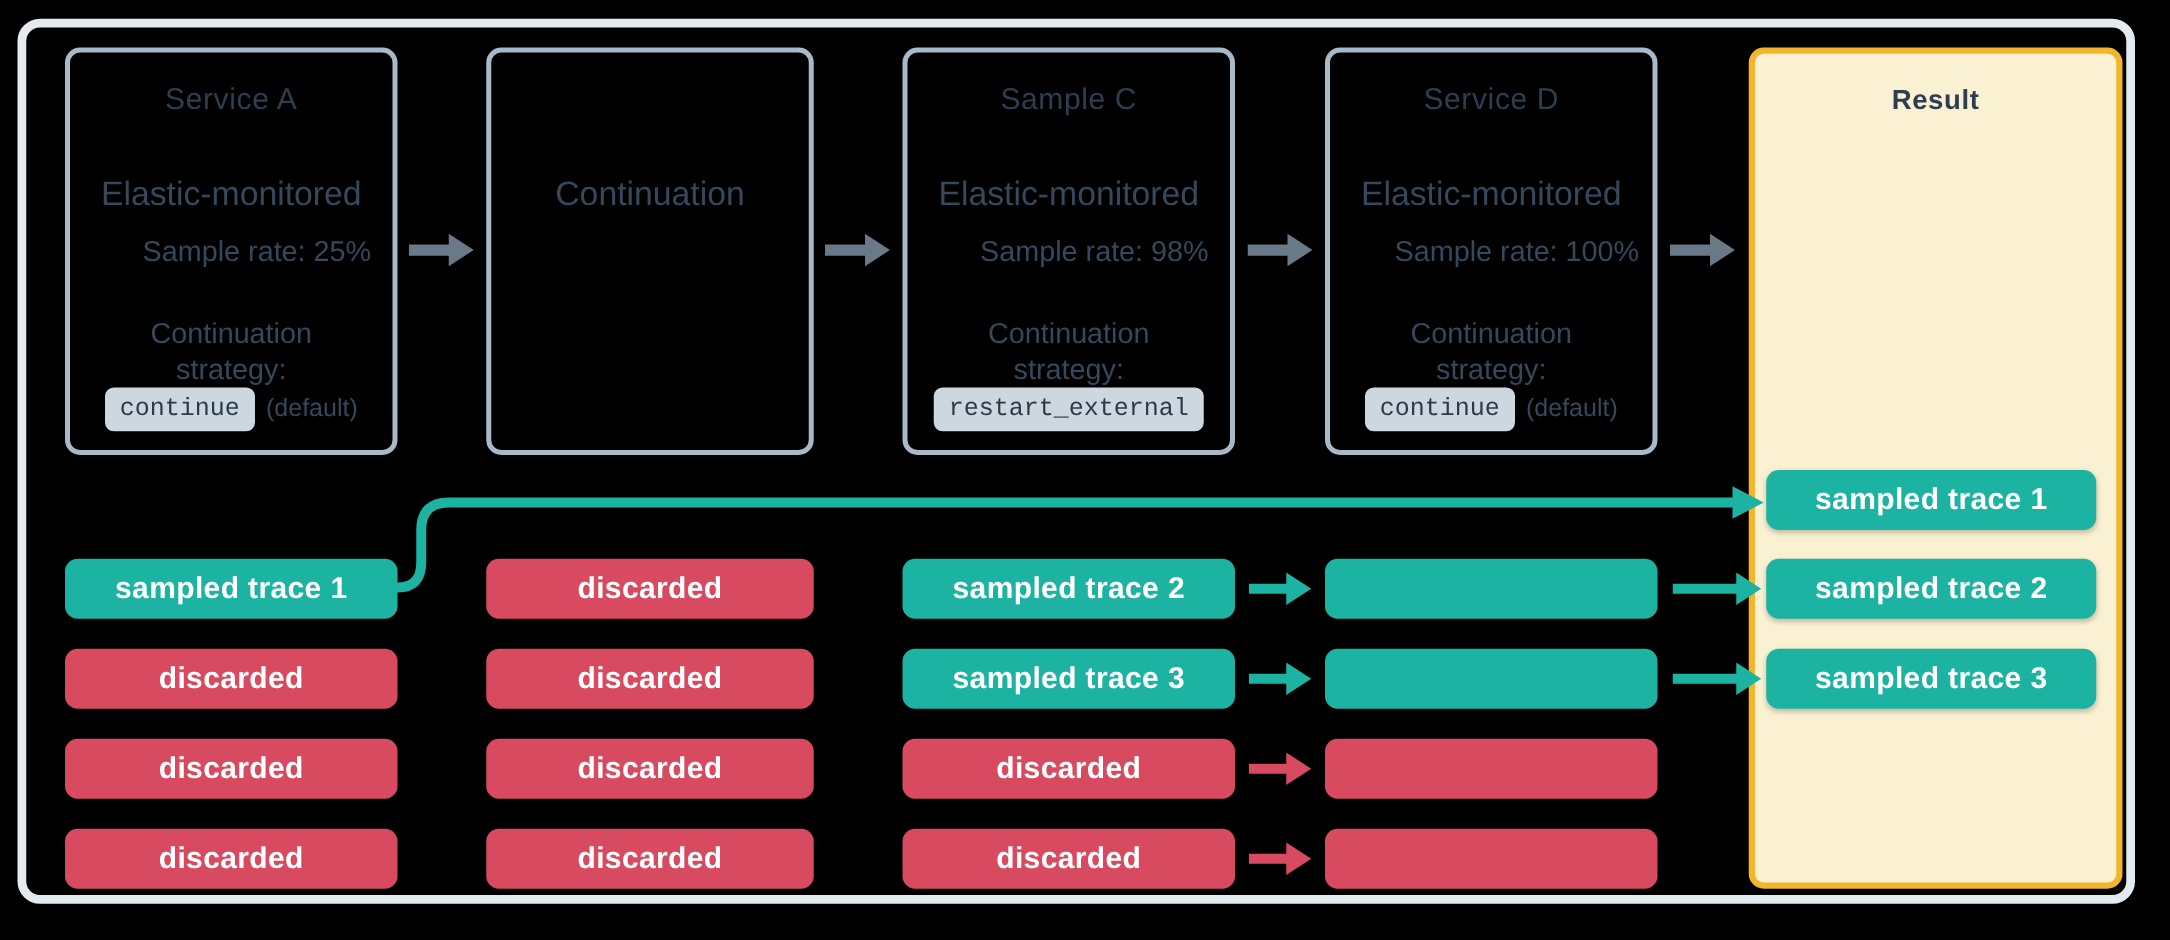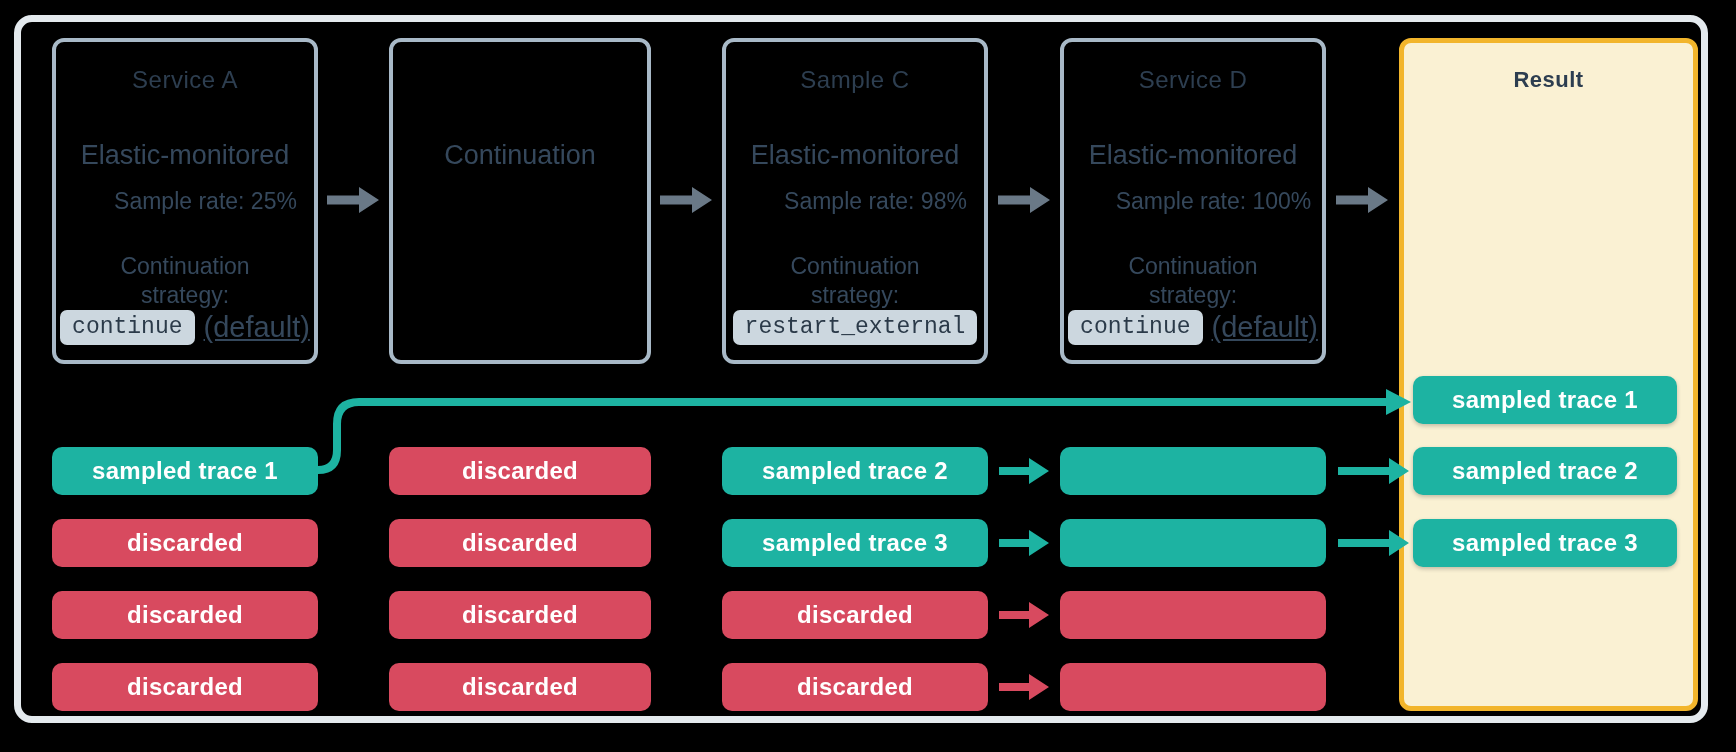--- a/index.html
+++ b/index.html
@@ -19,24 +19,24 @@
     border:4px solid var(--svc-border,#a8b9c7); border-radius:12px;
   }
   .svc-box > div { position:absolute; left:0; right:0; text-align:center; }
   .svc-title { top:24px; font-size:24px; font-weight:normal; color:var(--ink,#2d3e50); letter-spacing:.5px; }
   .svc-sub   { top:70px; font-size:27px; color:var(--body,#35485c);margin-top:28px; }
   .svc-sample{ top:146px; font-size:23px; color:var(--body,#35485c);padding-left:41px; }
   .svc-cont  { top:210px; font-size:23px; line-height:29px; color:var(--body,#35485c); padding:0 48px; }
   .svc-badge-row { top:268px; display:flex; justify-content:center; align-items:center; gap:9px; }
   .code-badge {
     display:inline-block; background:var(--badge-bg,#ccd7df); color:var(--badge-text,#2b3a49);
-    font-family:"Liberation Mono","DejaVu Sans Mono",monospace; font-size:23px;
+    font-family:"Liberation Mono","DejaVu Sans Mono",monospace; font-size:20px;
     line-height:27px; padding:4px 12px; border-radius:7px; white-space:nowrap;
   }
-  .svc-suffix { font-size:29px; color:var(--body,#35485c); white-space:nowrap;text-decoration:underline; }
+  .svc-suffix { font-size:20px; color:var(--body,#35485c); white-space:nowrap; }
   
   .result-box {
     position:absolute; left:1399px; top:38px; width:299px; height:673px; box-sizing:border-box;
     background:var(--result-bg,#faf1d3); border:5px solid var(--result-border,#f2b52b); border-radius:12px;
     z-index:1;
   }
   .result-title { position:absolute; top:24px; left:0; right:0; text-align:center;
     font-size:22px; font-weight:bold; color:var(--ink,#2d3e50); letter-spacing:.5px; }
   
   .flow-arrow { position:absolute; top:187px; width:52px; height:26px; color:var(--flow,#6a7987); z-index:2; }

